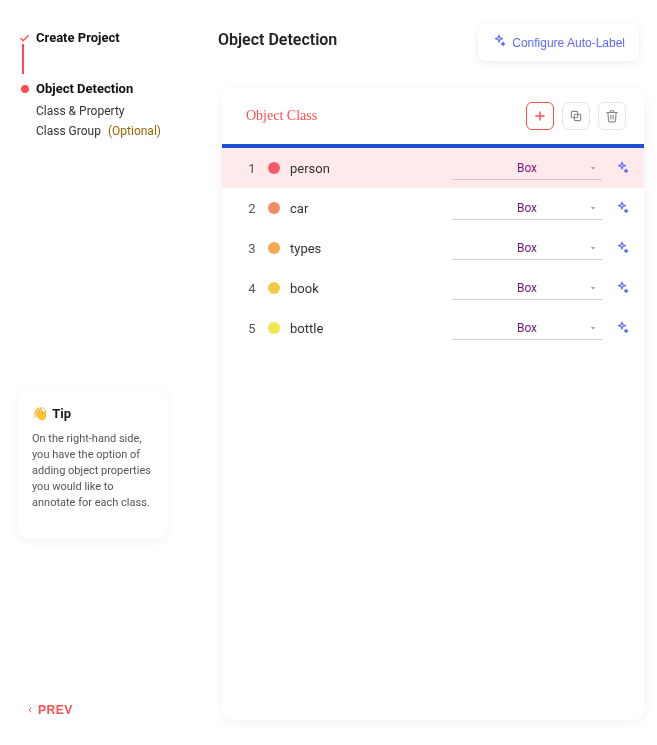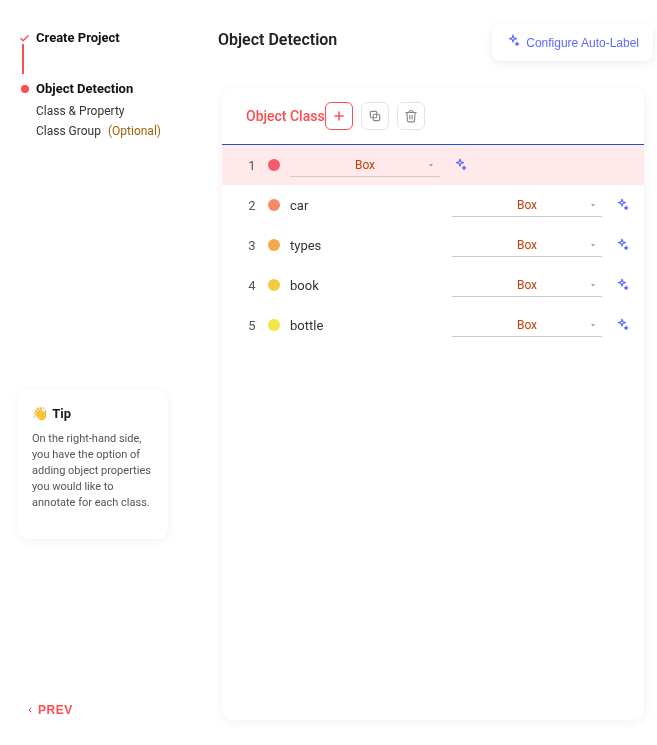--- a/index.html
+++ b/index.html
@@ -127,21 +127,21 @@
   .main-header {
     position: absolute;
     left: 218px;
     top: 30px;
     font-size: 16px;
     font-weight: 600;
     color: #222;
   }
   .autolabel-btn {
     position: absolute;
-    right: 4px;
+    right: 18px;
     top: 24px;
     background: #fff;
     border: none;
     border-radius: 8px;
     box-shadow: 0 2px 8px rgba(0,0,0,0.08);
     padding: 10px 14px;
     font-size: 12px;
     color: #5b6bff;
     font-weight: 500;
     cursor: pointer;
@@ -157,22 +157,24 @@
     width: 422px;
     height: 632px;
     background: #fff;
     border-radius: 10px;
     box-shadow: 0 2px 12px rgba(0,0,0,0.06);
     overflow: hidden;
   }
   .panel-header {
     display: flex;
     align-items: center;
+    justify-content: space-between;
     padding: 14px 18px 14px 24px;
-    border-bottom: 1px solid #1d4ed8;
+    border-bottom: 4px solid #1d4ed8;
+    font-family: Liberation Serif, serif;
   }
   .panel-title {
     color: #ff4d4f;
     font-size: 14px;
     font-weight: 500;
   }
   .panel-actions {
     display: flex;
     gap: 8px;
   }
@@ -219,21 +221,21 @@
   }
   .type-select {
     width: 150px;
     position: relative;
     border-bottom: 1px solid #ccc;
     height: 24px;
     display: flex;
     align-items: center;
     justify-content: center;
     font-size: 12px;
-    color: #c2410c;
+    color: #701a75;
     cursor: pointer;
   }
   .type-select .caret {
     position: absolute;
     right: 4px;
     top: 6px;
     color: #888;
   }
   .sparkle-btn {
     width: 20px; height: 20px;
@@ -331,20 +333,21 @@
             <path d="M14 11v6"></path>
             <path d="M9 6V4a1 1 0 0 1 1-1h4a1 1 0 0 1 1 1v2"></path>
           </svg>
       </button>
     </div>
   </div>
   <div id="class-list">
       <div class="class-row selected">
     <span class="row-index">1</span>
     <span class="color-dot" style="background: rgb(241, 91, 108);"></span>
+    <span class="class-name">person</span>
     <div class="type-select">
       <span>Box</span>
       <span class="caret">
         <svg width="10" height="10" viewBox="0 0 24 24" fill="currentColor">
               <path d="M7 10l5 5 5-5z"></path>
             </svg>
       </span>
     </div>
     <span class="sparkle-btn">
       <svg width="14" height="14" viewBox="0 0 24 24" fill="none" stroke="currentColor" stroke-width="2" stroke-linecap="round" stroke-linejoin="round">

